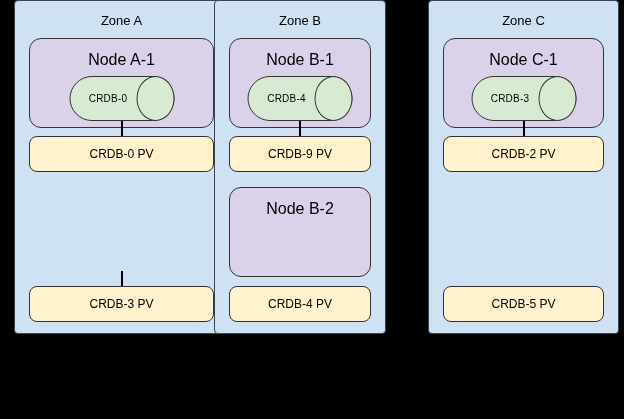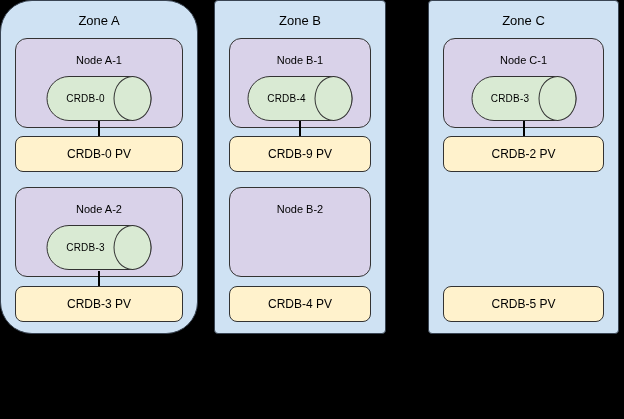--- a/index.html
+++ b/index.html
@@ -17,38 +17,38 @@
     color:var(--text);
     position:relative;
   }
   .canvas{position:absolute;left:0;top:0;width:624px;height:419px;}
   .zone{
     position:absolute;top:0;height:334px;
     background:var(--zone-fill);
     border:1.5px solid var(--zone-border);
     border-radius:4px;
   }
-  .zone-a{left:0;width:198px;border-radius:32px;}
+  .zone-a{left:14px;width:215px;}
   .zone-b{left:214px;width:172px;}
   .zone-c{left:428px;width:191px;padding-left:24px;}
   .zone-title{
     position:absolute;top:12px;left:0;width:100%;
     text-align:center;font-size:13px;line-height:16px;
   }
   .node{
     position:absolute;left:14px;width:calc(100% - 28px);height:90px;
     background:var(--node-fill);
     border:1px solid var(--node-border);
     border-radius:12px;
   }
   .node-1{top:37px;}
   .node-2{top:186px;}
   .node-title{
     position:absolute;top:13px;left:0;width:100%;
-    text-align:center;font-size:11px;line-height:16px;
+    text-align:center;font-size:16px;line-height:16px;
   }
   .cyl{
     position:absolute;top:37px;left:50%;transform:translateX(-50%);
     width:105px;height:45px;
   }
   .cyl-body{
     position:absolute;left:0;top:0;width:100%;height:100%;
     background:var(--db-fill);
     border:1px solid var(--db-border);
     border-radius:22.5px;
@@ -96,28 +96,20 @@
         <div class="cyl-body"></div>
         <div class="cyl-cap"></div>
         <div class="cyl-label">CRDB-0</div>
       </div>
     </div>
     <div class="connector conn-1"></div>
     <div class="pv pv-1">
       <span>CRDB-0 PV</span>
     </div>
 
-    <div class="node node-2">
-      <div class="node-title">Node A-2</div>
-      <div class="cyl">
-        <div class="cyl-body"></div>
-        <div class="cyl-cap"></div>
-        <div class="cyl-label">CRDB-3</div>
-      </div>
-    </div>
     <div class="connector conn-2"></div>
     <div class="pv pv-2">
       <span>CRDB-3 PV</span>
     </div>
   </div>
 
   <div class="zone zone-b">
     <div class="zone-title">Zone B</div>
 
     <div class="node node-1">

